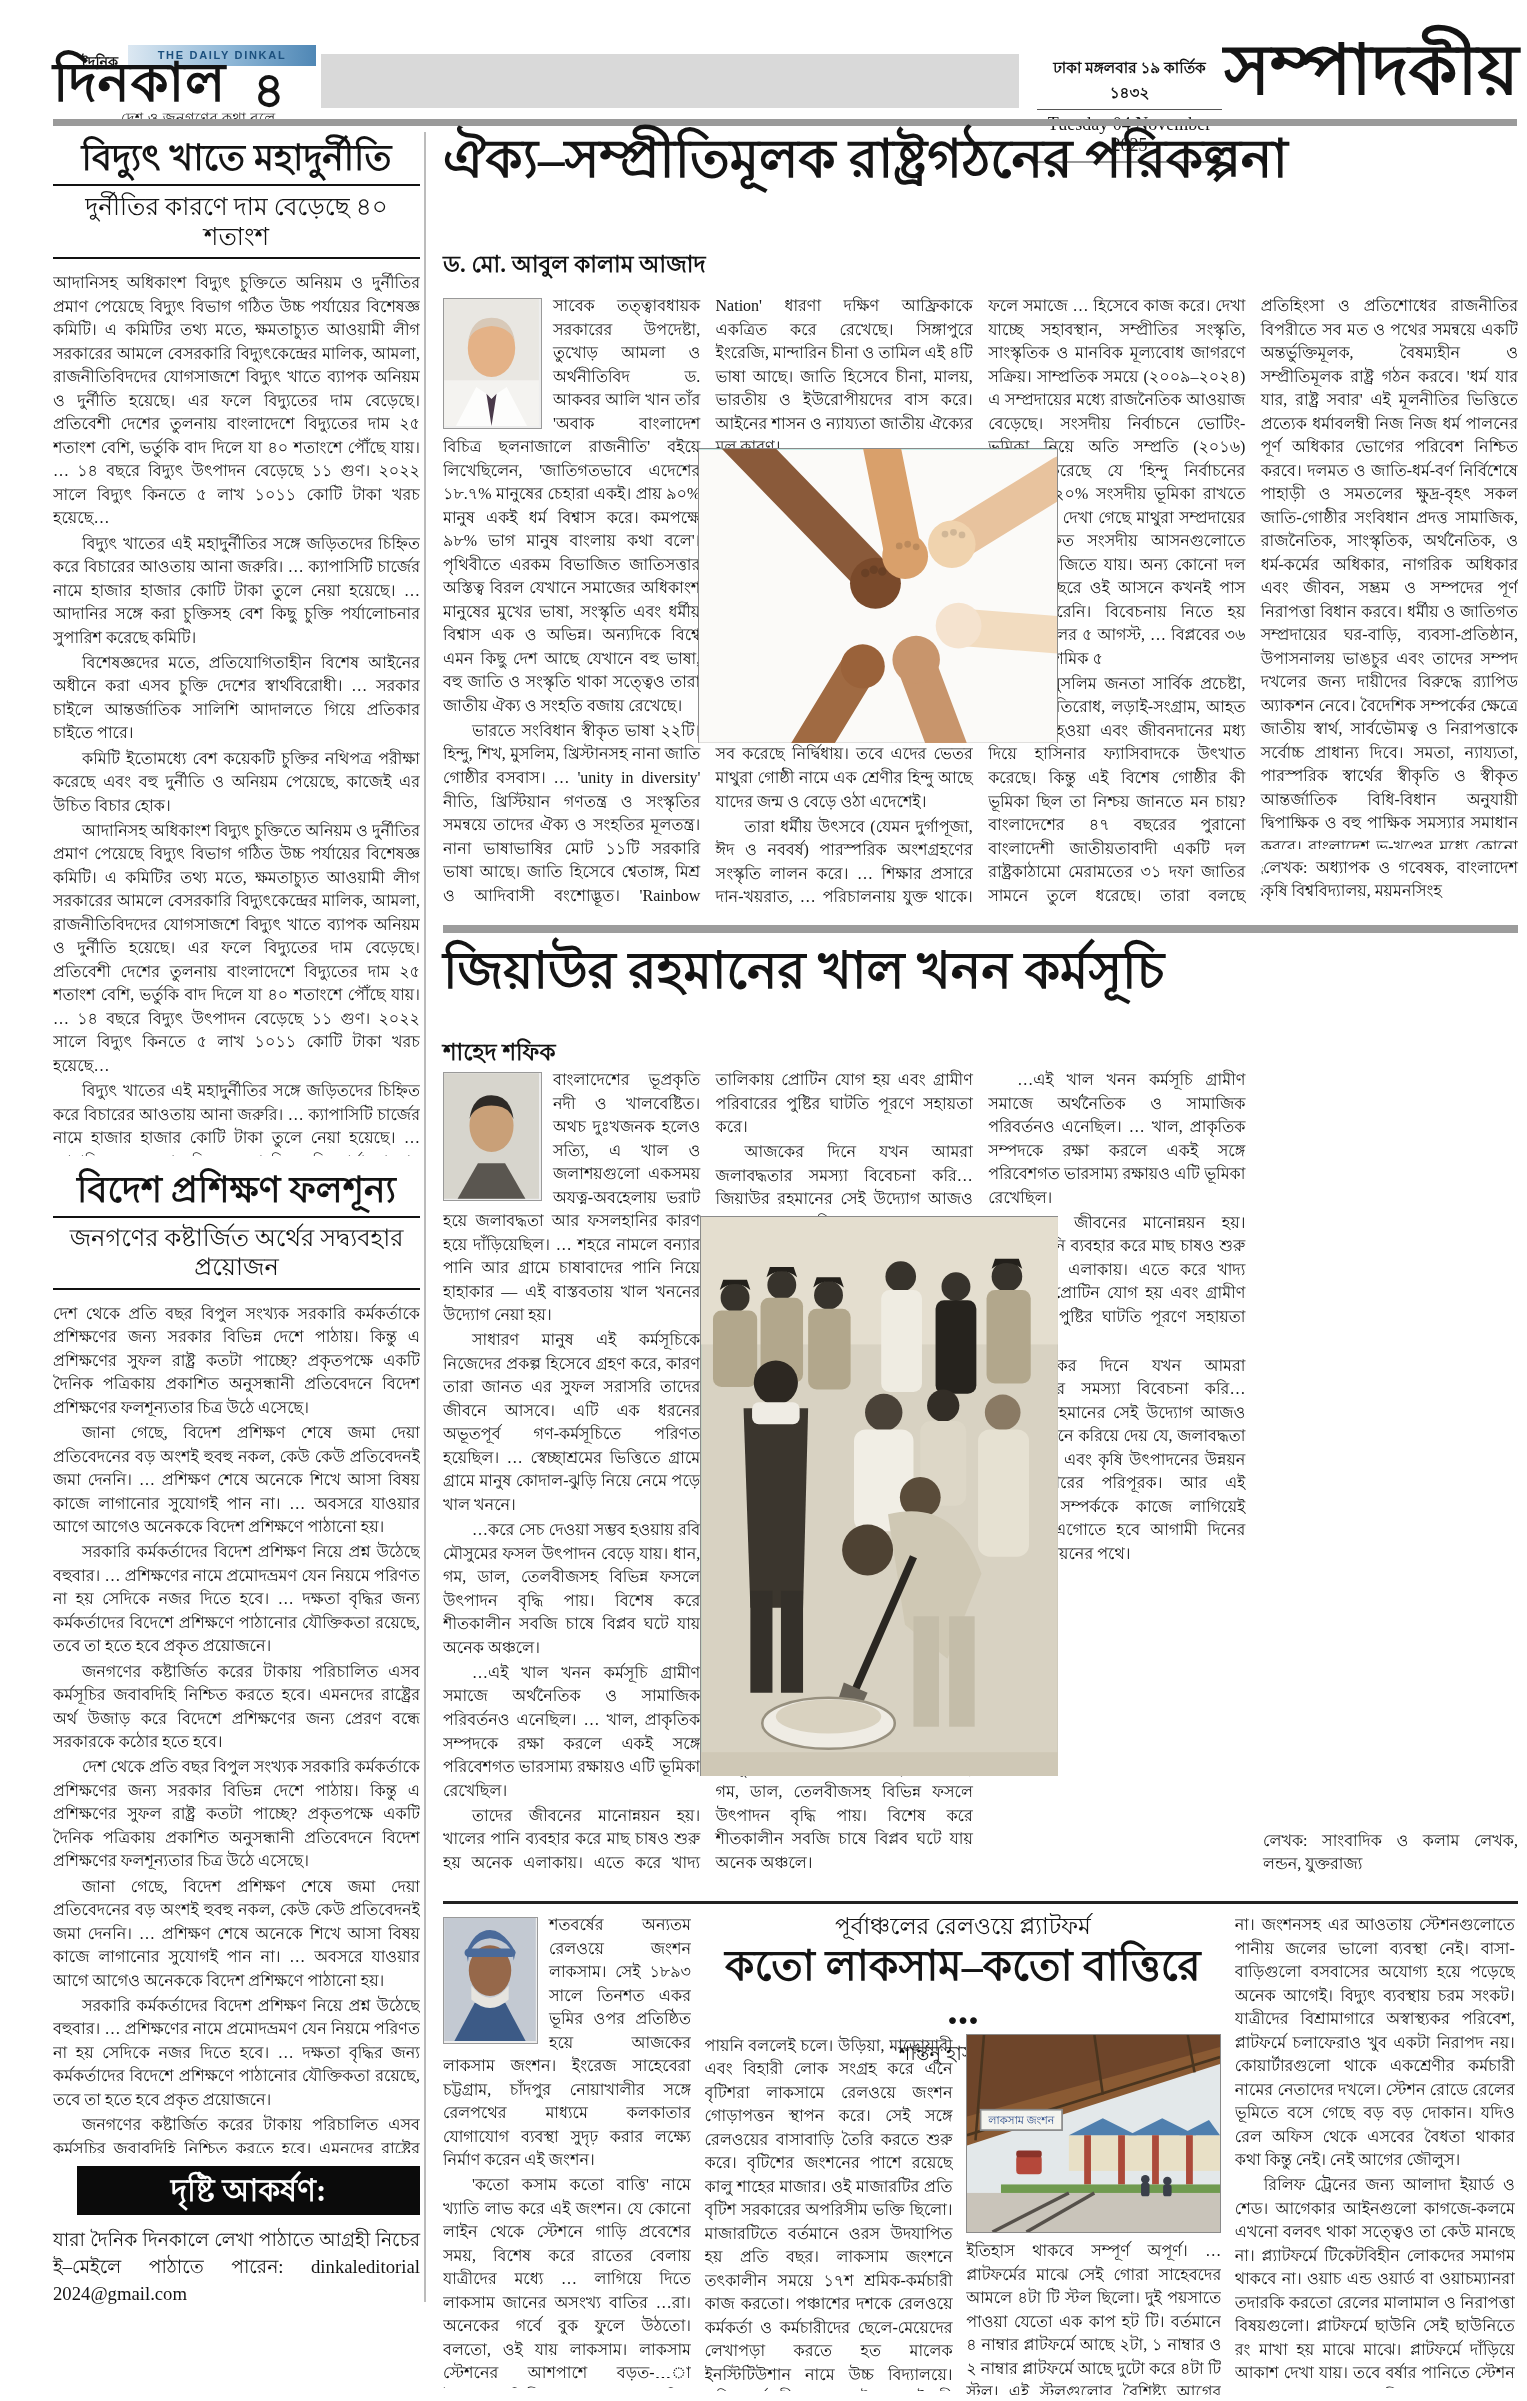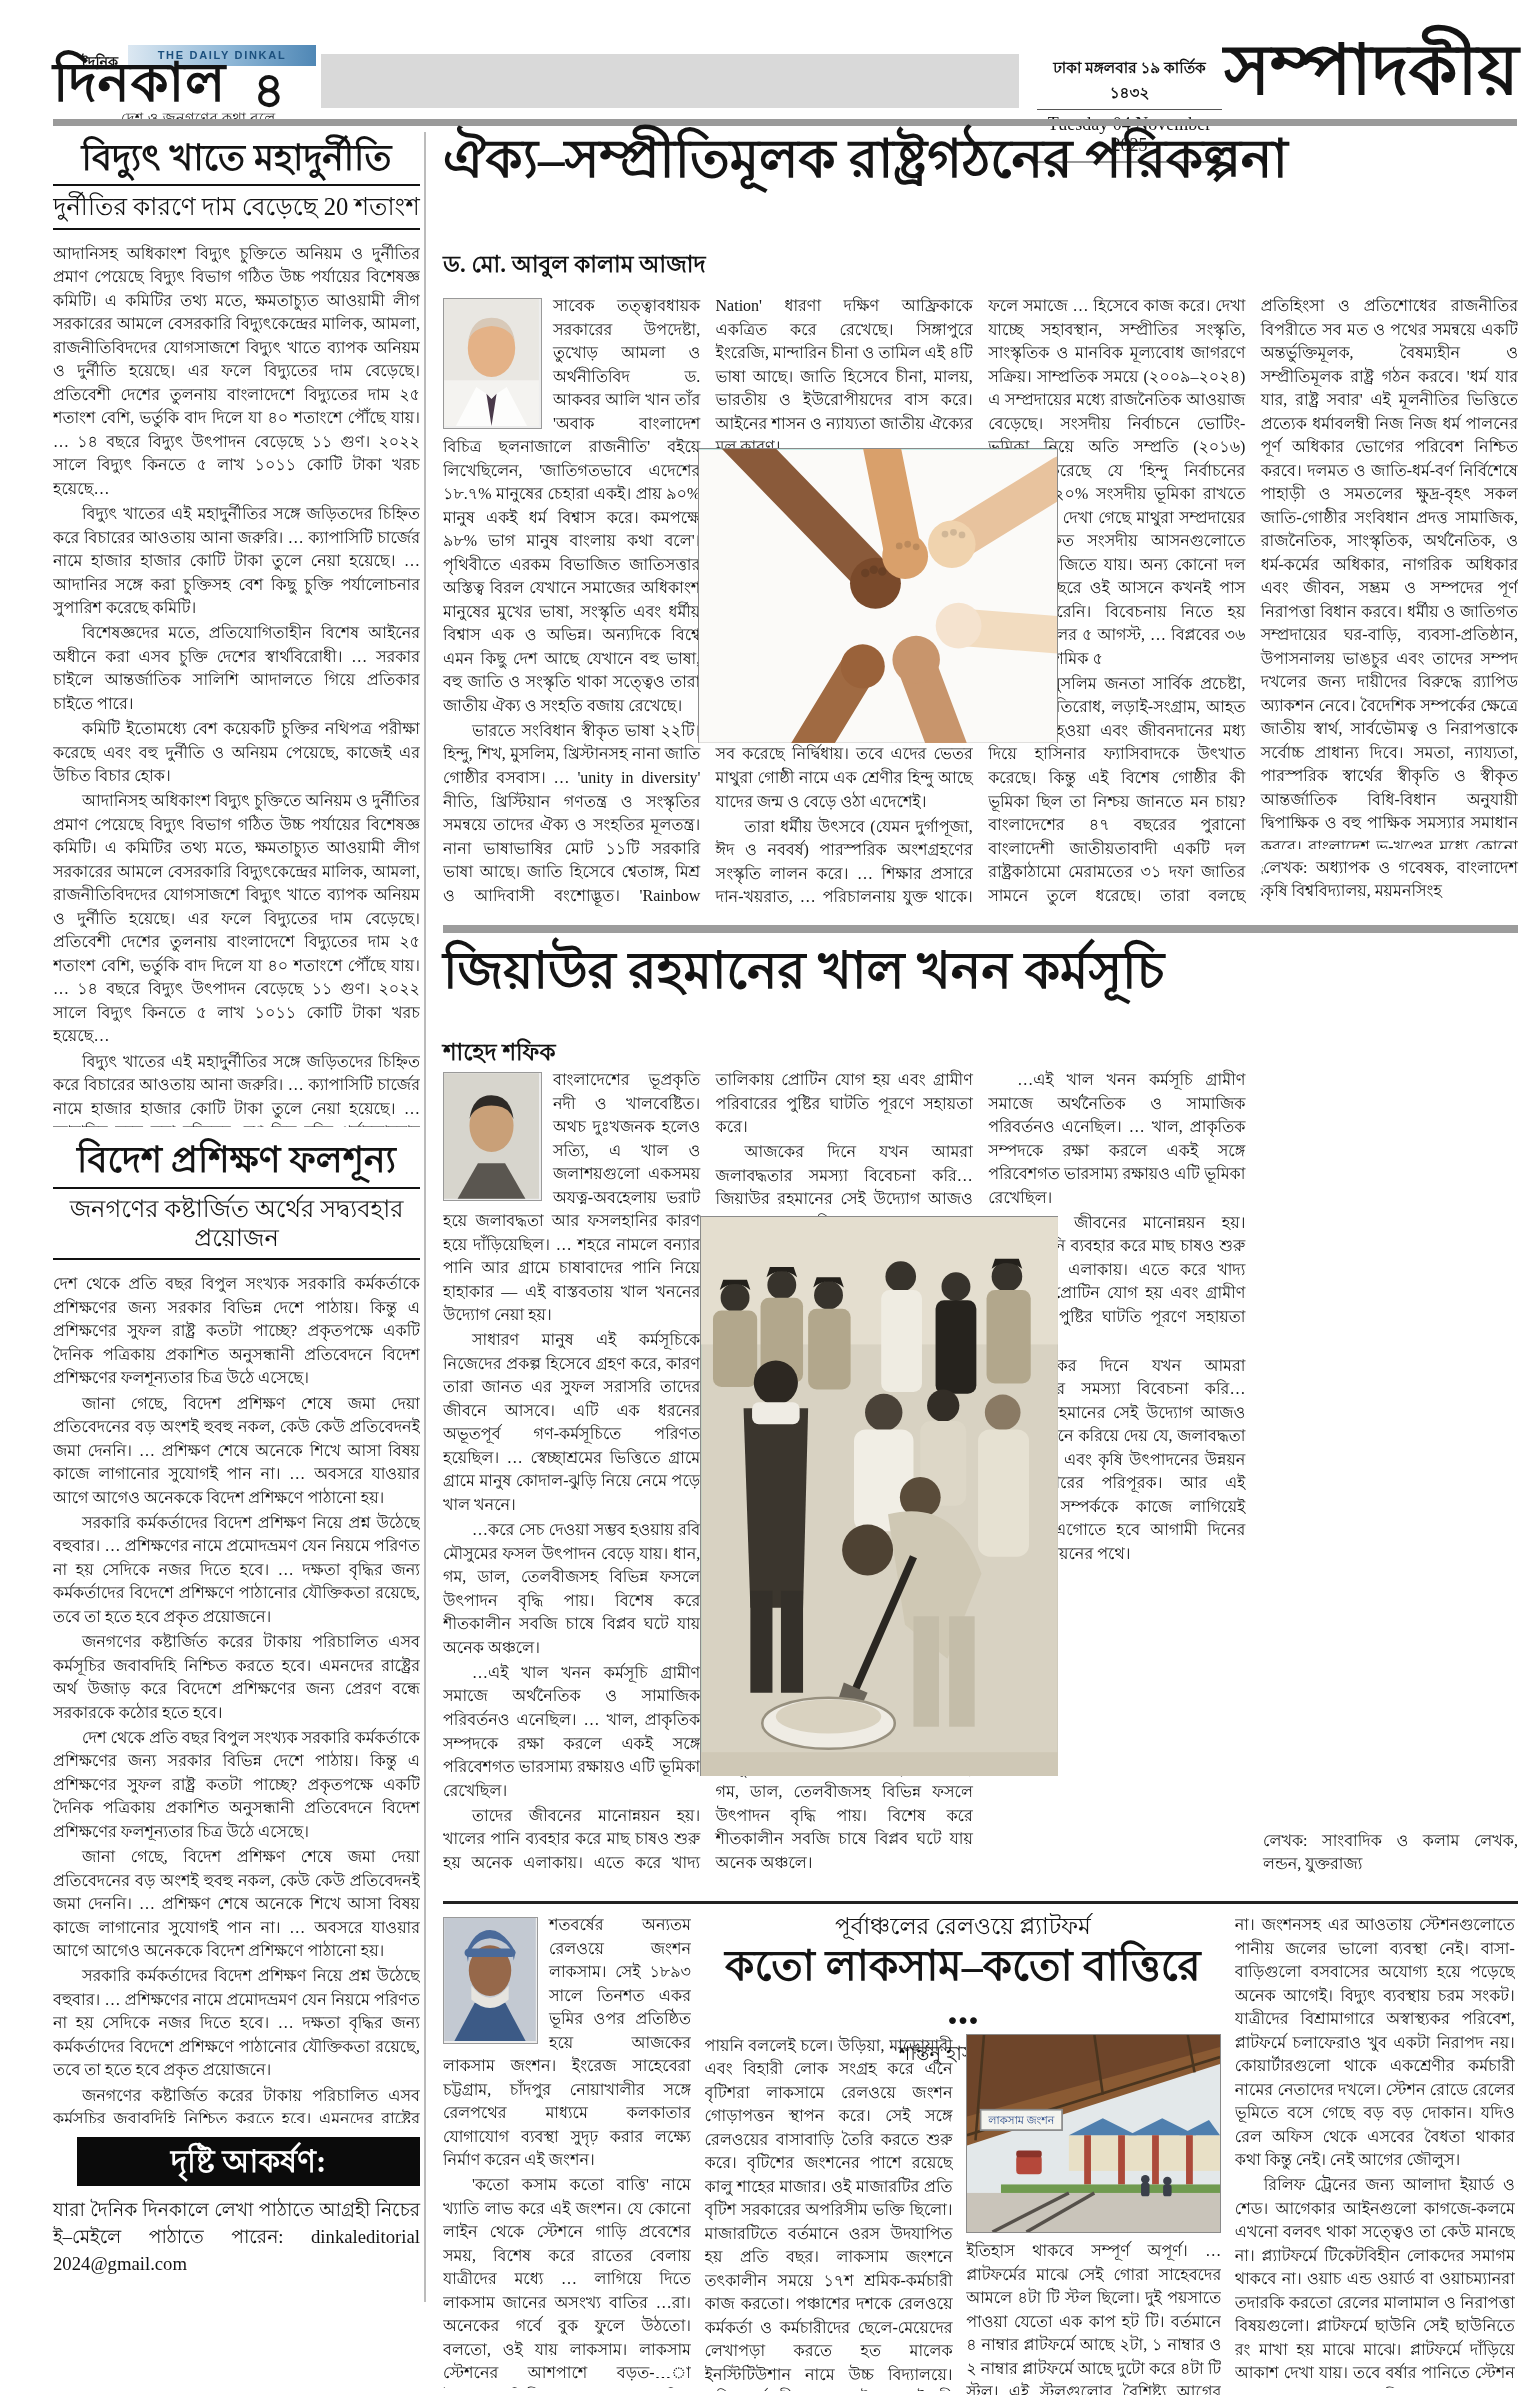--- a/index.html
+++ b/index.html
@@ -72,21 +72,21 @@
     <div class="date-en">Tuesday 04 November 2025</div>
   </div>
   <div class="abs section-title bn" style="left:1224px;top:36px;">সম্পাদকীয়</div>
   <div class="abs rule-top" style="left:53px;top:119px;width:1464px;height:6.8px;"></div>
   <div class="abs v-rule" style="left:424px;top:132px;width:1.7px;height:2170px;"></div>
 
   <div class="abs rail" style="left:53px;top:136px;">
 
     <div>
       <div class="rail-headline bn">বিদ্যুৎ খাতে মহাদুর্নীতি</div>
-      <div class="rail-sub bn">দুর্নীতির কারণে দাম বেড়েছে 20 শতাংশ</div>
+      <div class="rail-sub bn">দুর্নীতির কারণে দাম বেড়েছে ৪০ শতাংশ</div>
       <div class="bodytext bn" style="height:885px;margin-top:12px;">
           <p>আদানিসহ অধিকাংশ বিদ্যুৎ চুক্তিতে অনিয়ম ও দুর্নীতির প্রমাণ পেয়েছে বিদ্যুৎ বিভাগ গঠিত উচ্চ পর্যায়ের বিশেষজ্ঞ কমিটি। এ কমিটির তথ্য মতে, ক্ষমতাচ্যুত আওয়ামী লীগ সরকারের আমলে বেসরকারি বিদ্যুৎকেন্দ্রের মালিক, আমলা, রাজনীতিবিদদের যোগসাজশে বিদ্যুৎ খাতে ব্যাপক অনিয়ম ও দুর্নীতি হয়েছে। এর ফলে বিদ্যুতের দাম বেড়েছে। প্রতিবেশী দেশের তুলনায় বাংলাদেশে বিদ্যুতের দাম ২৫ শতাংশ বেশি, ভর্তুকি বাদ দিলে যা ৪০ শতাংশে পৌঁছে যায়। … ১৪ বছরে বিদ্যুৎ উৎপাদন বেড়েছে ১১ গুণ। ২০২২ সালে বিদ্যুৎ কিনতে ৫ লাখ ১০১১ কোটি টাকা খরচ হয়েছে…</p>
           <p>বিদ্যুৎ খাতের এই মহাদুর্নীতির সঙ্গে জড়িতদের চিহ্নিত করে বিচারের আওতায় আনা জরুরি। … ক্যাপাসিটি চার্জের নামে হাজার হাজার কোটি টাকা তুলে নেয়া হয়েছে। … আদানির সঙ্গে করা চুক্তিসহ বেশ কিছু চুক্তি পর্যালোচনার সুপারিশ করেছে কমিটি।</p>
           <p>বিশেষজ্ঞদের মতে, প্রতিযোগিতাহীন বিশেষ আইনের অধীনে করা এসব চুক্তি দেশের স্বার্থবিরোধী। … সরকার চাইলে আন্তর্জাতিক সালিশি আদালতে গিয়ে প্রতিকার চাইতে পারে।</p>
           <p>কমিটি ইতোমধ্যে বেশ কয়েকটি চুক্তির নথিপত্র পরীক্ষা করেছে এবং বহু দুর্নীতি ও অনিয়ম পেয়েছে, কাজেই এর উচিত বিচার হোক।</p>
           <p>আদানিসহ অধিকাংশ বিদ্যুৎ চুক্তিতে অনিয়ম ও দুর্নীতির প্রমাণ পেয়েছে বিদ্যুৎ বিভাগ গঠিত উচ্চ পর্যায়ের বিশেষজ্ঞ কমিটি। এ কমিটির তথ্য মতে, ক্ষমতাচ্যুত আওয়ামী লীগ সরকারের আমলে বেসরকারি বিদ্যুৎকেন্দ্রের মালিক, আমলা, রাজনীতিবিদদের যোগসাজশে বিদ্যুৎ খাতে ব্যাপক অনিয়ম ও দুর্নীতি হয়েছে। এর ফলে বিদ্যুতের দাম বেড়েছে। প্রতিবেশী দেশের তুলনায় বাংলাদেশে বিদ্যুতের দাম ২৫ শতাংশ বেশি, ভর্তুকি বাদ দিলে যা ৪০ শতাংশে পৌঁছে যায়। … ১৪ বছরে বিদ্যুৎ উৎপাদন বেড়েছে ১১ গুণ। ২০২২ সালে বিদ্যুৎ কিনতে ৫ লাখ ১০১১ কোটি টাকা খরচ হয়েছে…</p>
           <p>বিদ্যুৎ খাতের এই মহাদুর্নীতির সঙ্গে জড়িতদের চিহ্নিত করে বিচারের আওতায় আনা জরুরি। … ক্যাপাসিটি চার্জের নামে হাজার হাজার কোটি টাকা তুলে নেয়া হয়েছে। … আদানির সঙ্গে করা চুক্তিসহ বেশ কিছু চুক্তি পর্যালোচনার সুপারিশ করেছে কমিটি।</p>
         </div>
     </div>
 

